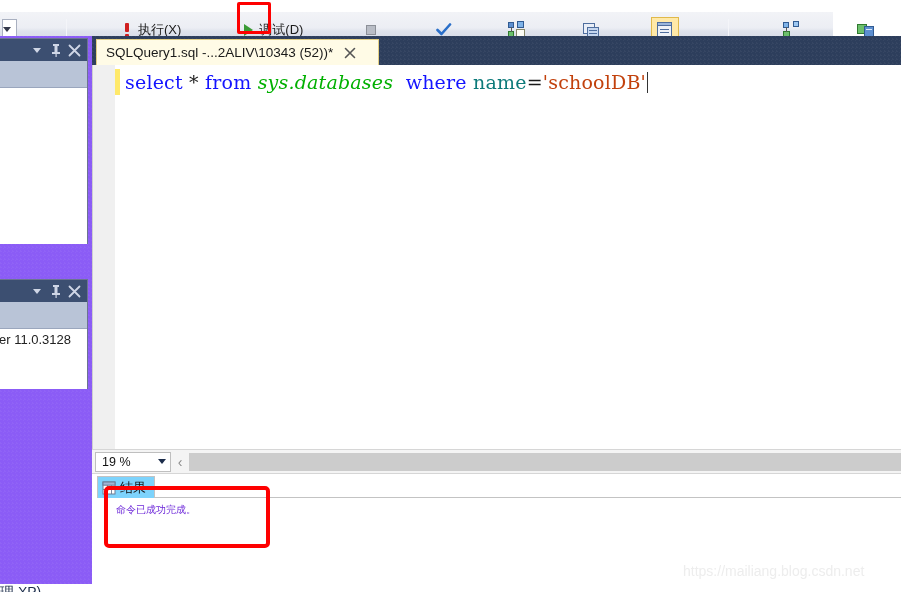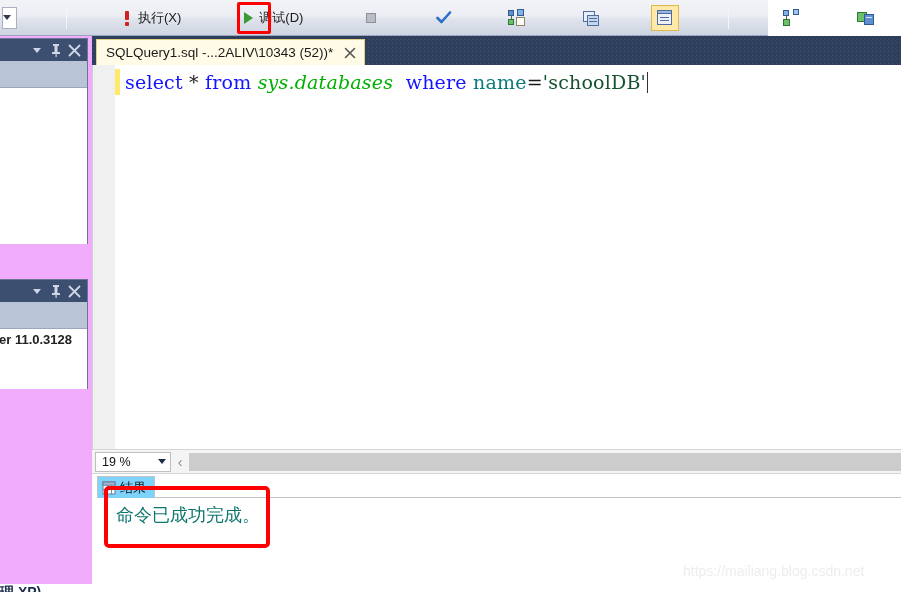--- a/index.html
+++ b/index.html
@@ -7,21 +7,21 @@
     width:901px;height:592px;overflow:hidden;
     background:#ffffff;
     font-family:"Liberation Sans", sans-serif;
     font-size:12px;
     position:relative;
     -webkit-font-smoothing:antialiased;
   }
 
   
   .toolbar{
-    position:absolute;left:0;top:0;width:768px;height:36px;
+    position:absolute;left:0;top:12px;width:833px;height:36px;
     background:linear-gradient(to bottom,#f2f3f7 0%,#eceef4 45%,#dfe3ec 55%,#ced4e2 100%);
     border-bottom:1px solid #9aa4bb;
     display:flex;align-items:center;
     box-sizing:border-box;
     gap:44px;
   }
   .tb-combo{
     width:34px;height:22px;margin-left:2px;
     background:#ffffff;border:1px solid #a9b0c0;
     display:flex;align-items:center;justify-content:flex-end;
@@ -77,22 +77,21 @@
   
   .annot-parse{
     position:absolute;left:237px;top:2px;width:34px;height:32px;
     border:3px solid #fe0000;box-sizing:border-box;border-radius:2px;
     z-index:40;pointer-events:none;
   }
 
   
   .dock{
     position:absolute;left:0;top:36px;width:92px;height:556px;
-    background:#f0abfc;
-    font-weight:bold;
+    background:#8b5cf6;
   }
   .dock-texture{
     position:absolute;left:0;top:0;width:92px;height:556px;
     background-image:
       linear-gradient(45deg, rgba(255,255,255,.045) 25%, transparent 25%, transparent 75%, rgba(255,255,255,.045) 75%);
     background-size:4px 4px;
   }
   .panel{position:absolute;left:-4px;width:92px;background:#ffffff;border:1px solid #6b7490;box-sizing:border-box;}
   .panel-head{
     height:22px;background:#3c4f71;display:flex;align-items:center;justify-content:flex-end;
@@ -126,21 +125,21 @@
     background:#2d3e5c;
   }
   .tabstrip .tex{
     position:absolute;left:0;top:0;width:809px;height:29px;
     background-image:linear-gradient(45deg, rgba(255,255,255,.045) 25%, transparent 25%, transparent 75%, rgba(255,255,255,.045) 75%);
     background-size:4px 4px;
   }
   .tab{
     position:absolute;left:4px;top:3px;height:26px;
     background:#fffbe6;border:1px solid #e3cf84;border-bottom:none;
-    display:flex;align-items:center;padding:0 7px 0 9px;
+    display:flex;align-items:center;padding:0 21px 0 9px;
     box-sizing:border-box;
   }
   .tab-title{
     font-size:13.5px;color:#1a1a1a;white-space:nowrap;
     font-family:"Liberation Sans", sans-serif;
   }
   .tab-close{
     margin-left:10px;width:14px;height:14px;position:relative;
   }
 
@@ -157,21 +156,21 @@
   .code-line{
     position:absolute;left:32px;top:6px;
     font-family:"DejaVu Serif", serif;
     font-size:19px;letter-spacing:.2px;white-space:pre;
   }
   .k{color:#1414ff;}      
   .star{color:#1a1a1a;}
   .g{color:#00b000;font-style:italic;}      
   .t{color:#0c7a7a;}      
   .op{color:#1a1a1a;}
-  .s{color:#14532d;}      
+  .s{color:#c2410c;}      
   .caret-blink{
     display:inline-block;width:1px;height:21px;background:#333;vertical-align:-4px;margin-left:1px;
   }
 
   
   .zoombar{
     position:absolute;left:0;top:413px;width:809px;height:24px;
     background:#f4f4f4;border-top:1px solid #d6d6d6;
     display:flex;align-items:center;
     box-sizing:border-box;
@@ -202,21 +201,21 @@
     height:22px;background:#7dd3fc;border:1px solid #c3c3c3;border-bottom:none;
     display:flex;align-items:center;padding:0 8px 0 4px;box-sizing:border-box;
   }
   .res-tab-label{font-size:13px;color:#111;margin-left:4px;font-family:"Liberation Sans", sans-serif;}
   .res-grid-icon{width:14px;height:14px;position:relative;}
   .res-line{
     position:absolute;left:5px;top:23px;width:804px;height:1px;background:#c3c3c3;
   }
   .res-msg{
     position:absolute;left:24px;top:29px;
-    font-size:18px;color:#0f766e;white-space:nowrap;
+    font-size:10px;color:#6d28d9;white-space:nowrap;
     font-family:"Liberation Sans", sans-serif;
   }
   .annot-result{
     position:absolute;left:12px;top:12px;width:166px;height:62px;
     border:4px solid #fe0000;box-sizing:border-box;border-radius:5px;
     z-index:30;pointer-events:none;
   }
 
   .watermark{
     position:absolute;left:683px;top:563px;

